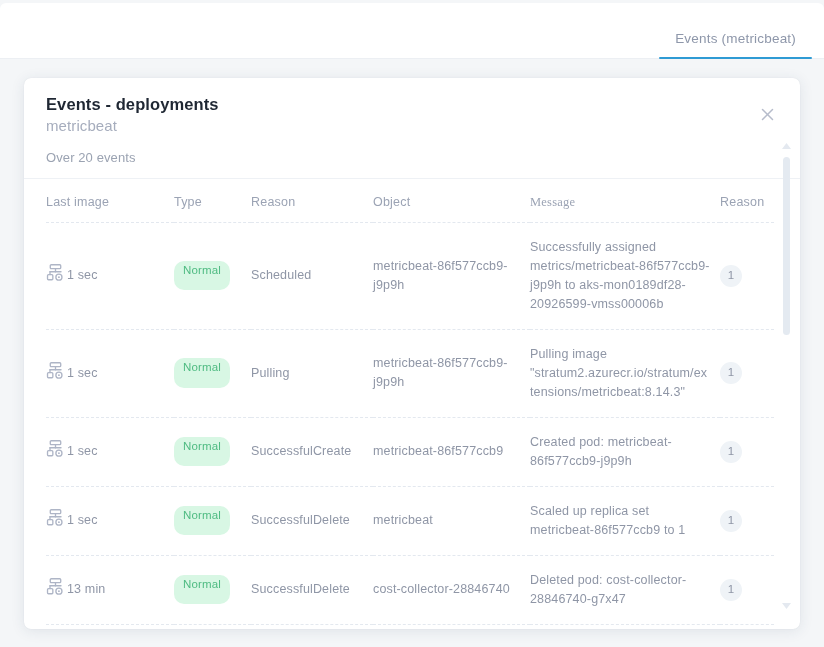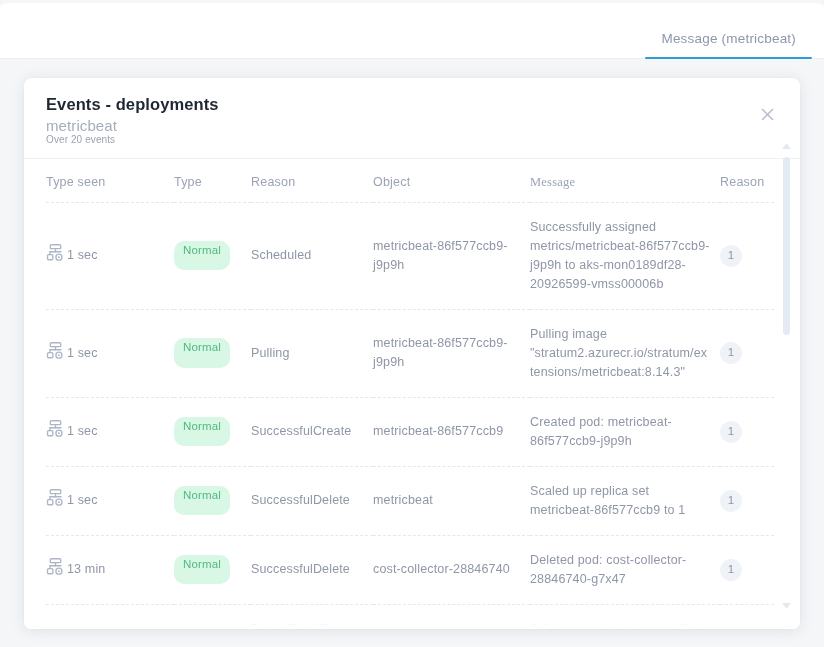--- a/index.html
+++ b/index.html
@@ -75,23 +75,23 @@
     letter-spacing: 0.1px;
     line-height: 1.25;
   }
   .card-subtitle {
     font-size: 15px;
     color: #a6adbd;
     margin-top: 2px;
     letter-spacing: 0.1px;
   }
   .card-meta {
-    font-size: 10px;
+    font-size: 13px;
     color: #9ba3b2;
-    margin-top: 0;
+    margin-top: 16px;
     letter-spacing: 0.1px;
   }
   .close-btn {
     position: absolute;
     top: 26px;
     right: 23px;
     width: 20px; height: 20px;
     display: flex; align-items: center; justify-content: center;
     cursor: pointer;
     color: #b6bccb;
@@ -200,21 +200,21 @@
     border-radius: 4px;
     background: #e4eaf1;
     cursor: grab;
   }
 </style>
 </head>
 <body>
 
 <div class="tabs-panel">
   <div class="tab active">
-    <span>Message (metricbeat)</span>
+    <span>Events (metricbeat)</span>
   </div>
 </div>
 
 <div class="card">
 
   <div class="card-header">
     <div class="card-title">Events - deployments</div>
     <div class="card-subtitle">metricbeat</div>
     <div class="card-meta">Over 20 events</div>
 
@@ -225,21 +225,21 @@
           <line x1="11.5" y1="1.5" x2="1.5" y2="11.5"></line>
         </svg>
       </span>
     </div>
   </div>
 
   <div class="table-wrap">
     <table>
       <thead>
         <tr>
-          <th class="col-lastseen">Type seen</th>
+          <th class="col-lastseen">Last image</th>
           <th class="col-type">Type</th>
           <th class="col-reason">Reason</th>
           <th class="col-object">Object</th>
           <th class="col-message">Message</th>
           <th class="col-count">Reason</th>
         </tr>
       </thead>
       <tbody id="table-body">
           <tr>
             <td>

